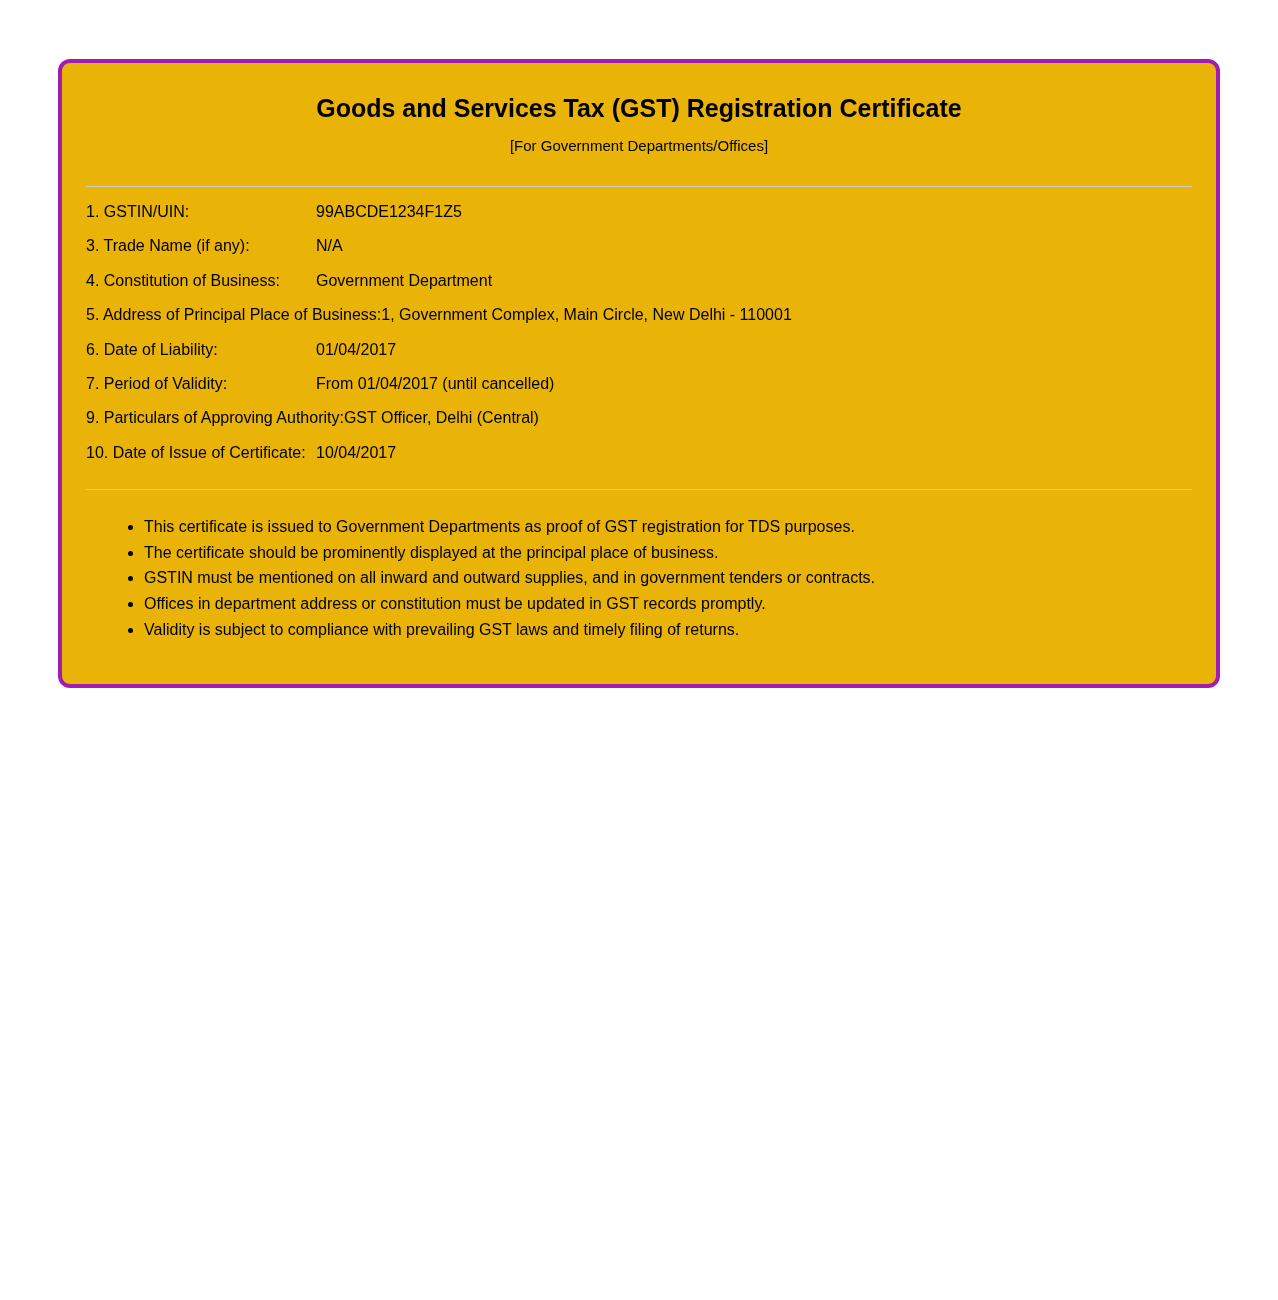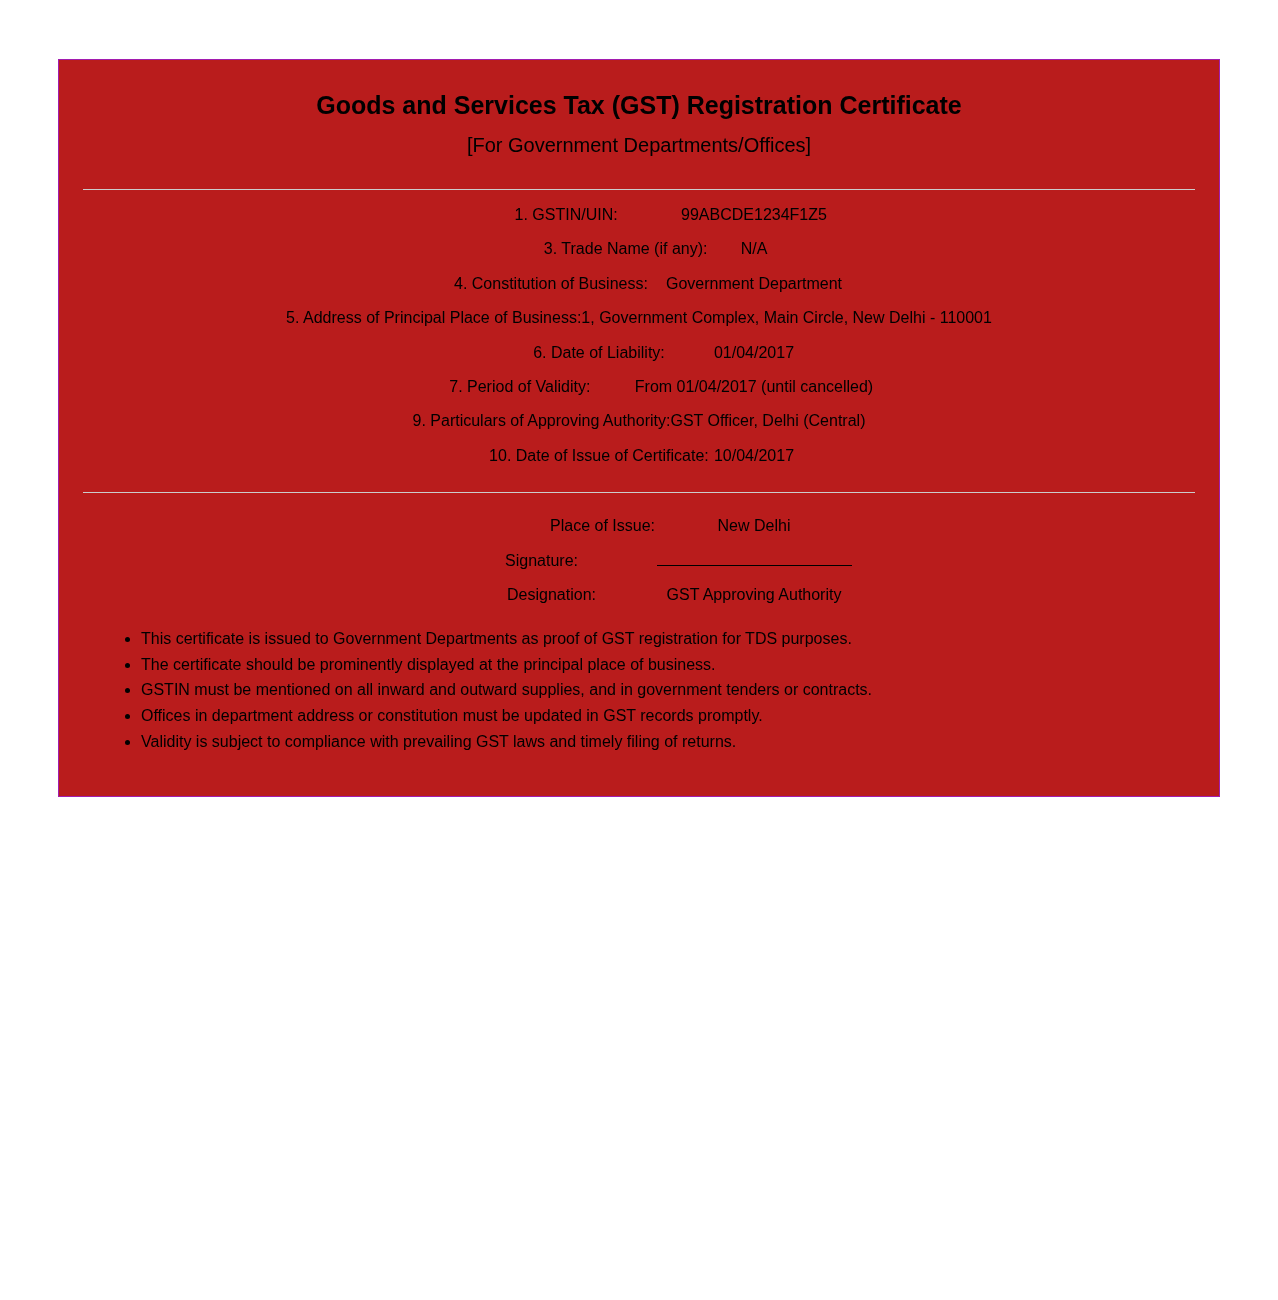--- a/index.html
+++ b/index.html
@@ -11,51 +11,50 @@
     font-family: "Liberation Sans", "DejaVu Sans", sans-serif;
     font-size: 16px;
   }
   body {
     width: 1278px;
     min-height: 1300px;
   }
   .card {
     width: 1162px;
     margin: 59px auto 0 auto;
-    border: 1px solid #a21caf;
-    border-radius: 0;
+    border: 4px solid #a21caf;
+    border-radius: 12px;
     padding: 24px 24px 28px 24px;
-    background: #b91c1c;
+    background: #eab308;
   }
   h1.title {
     text-align: center;
     font-size: 25px;
     font-weight: bold;
     margin: 6px 0 0 0;
     line-height: 1.2;
   }
   p.subtitle {
     text-align: center;
-    font-size: 20px;
+    font-size: 15px;
     margin: 14px 0 0 0;
   }
   hr.rule {
     border: none;
     border-top: 1px solid #cccccc;
     margin: 32px 0 13px 0;
   }
   hr.rule-bottom {
     border: none;
     border-top: 1px solid #cccccc;
     margin: 27px 0 24px 0;
   }
   .row {
     margin: 16px 0;
     line-height: 1.15;
-    text-align: center;
   }
   .row .label {
     display: inline-block;
     min-width: 230px;
     vertical-align: top;
   }
   .sig-line {
     display: inline-block;
     width: 195px;
     height: 14px;
@@ -111,31 +110,20 @@
     <span class="label">9. Particulars of Approving Authority:</span><span>GST Officer, Delhi (Central)</span>
   </p>
 
   <p class="row">
     <span class="label">10. Date of Issue of Certificate:</span><span>10/04/2017</span>
   </p>
 </div>
 
   <hr class="rule-bottom">
 
-  <div>
-    <p class="row">
-      <span class="label">Place of Issue:</span><span>New Delhi</span>
-    </p>
-    <p class="row">
-      <span class="label">Signature:</span><span class="sig-line"></span>
-    </p>
-    <p class="row">
-      <span class="label">Designation:</span><span>GST Approving Authority</span>
-    </p>
-  </div>
 
   <ul class="notes" id="notes">
   <li>This certificate is issued to Government Departments as proof of GST registration for TDS purposes.</li>
 
   <li>The certificate should be prominently displayed at the principal place of business.</li>
 
   <li>GSTIN must be mentioned on all inward and outward supplies, and in government tenders or contracts.</li>
 
   <li>Offices in department address or constitution must be updated in GST records promptly.</li>
 

